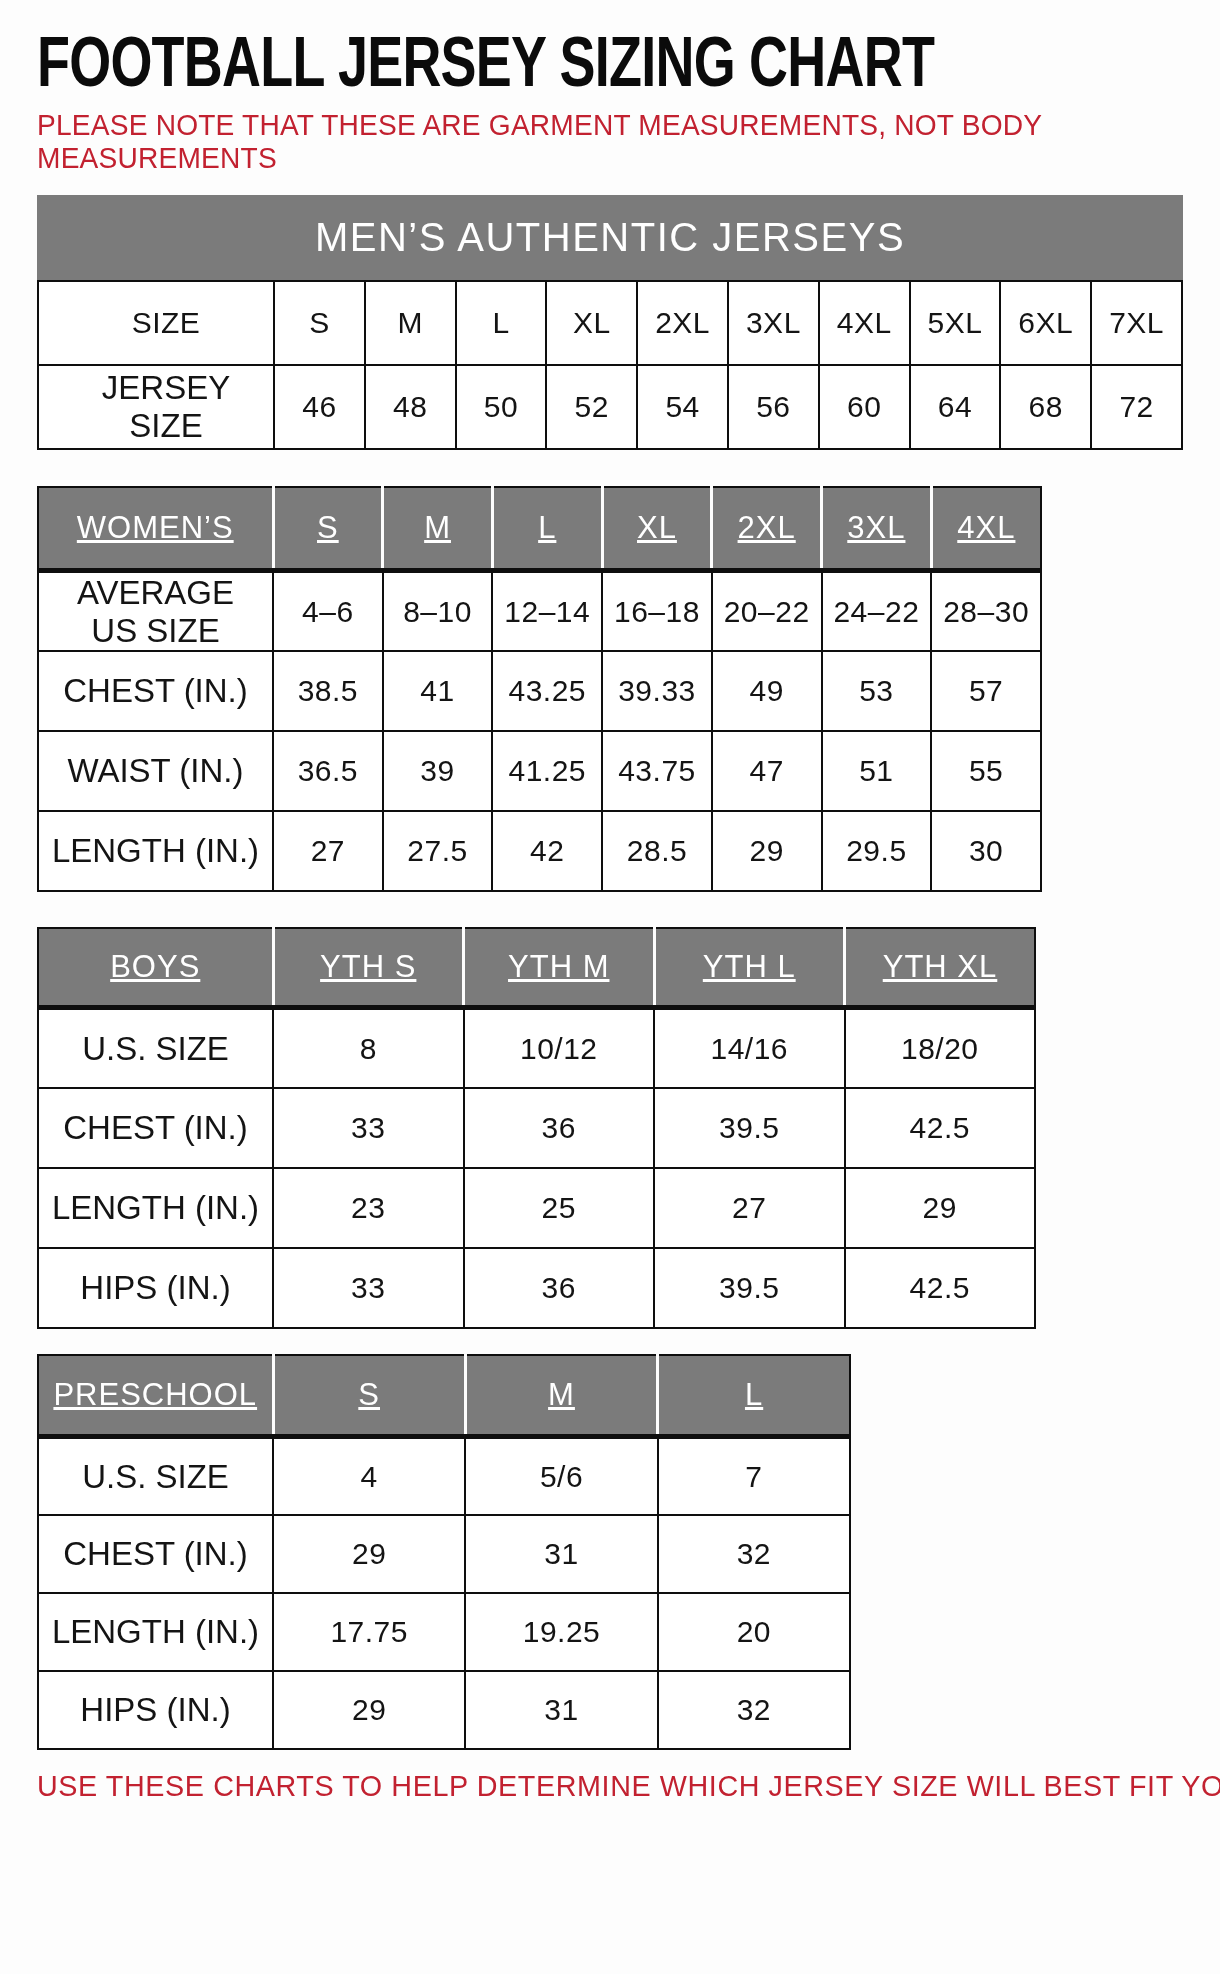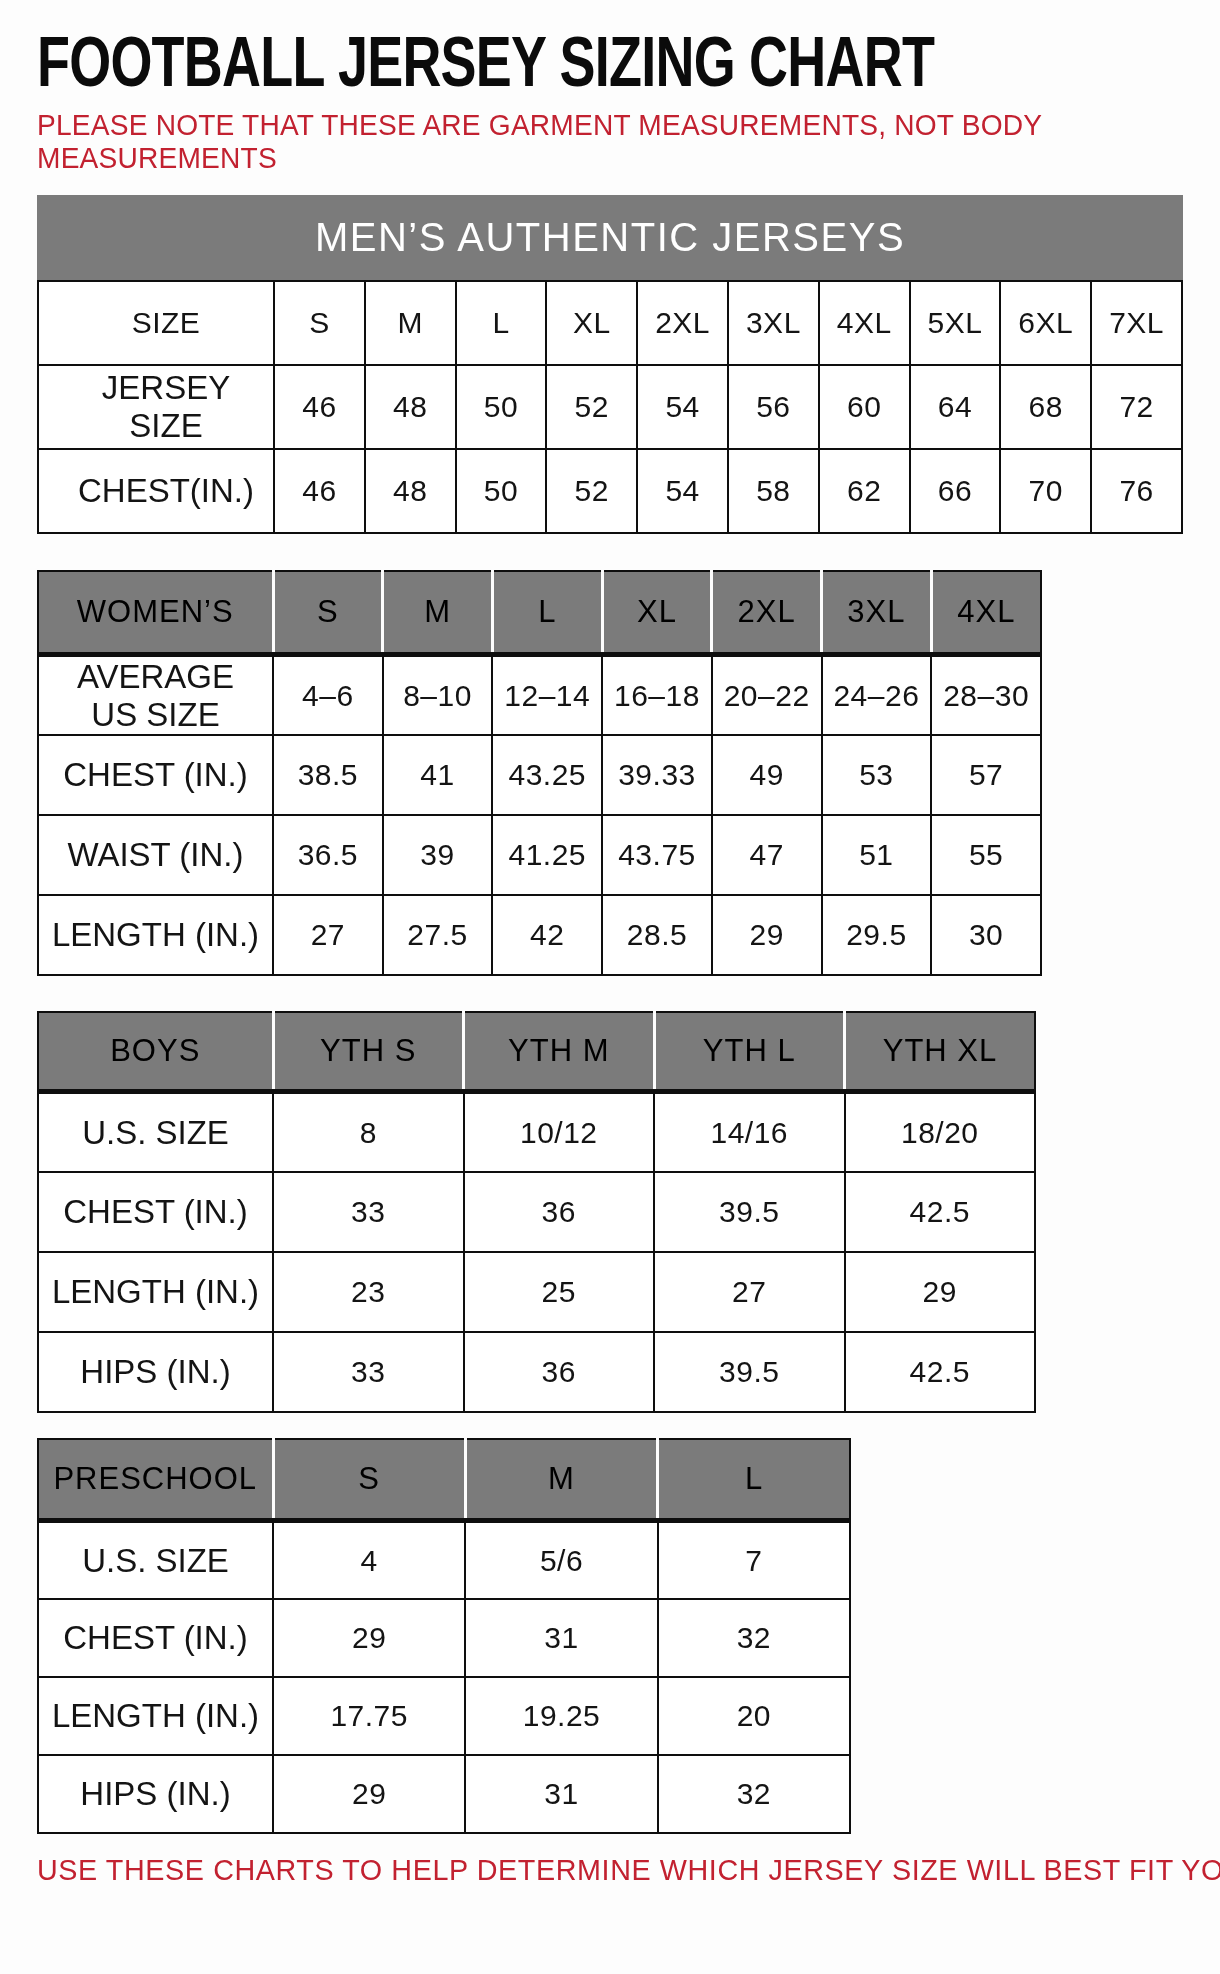--- a/index.html
+++ b/index.html
@@ -49,23 +49,23 @@
   .t-boys{ width:999px; margin-top:35px;padding-left:37px; }
   .t-boys tr{ height:80px; }
   .t-boys tr > :first-child{ width:235px; }
 
   .t-preschool{ width:814px; margin-top:25px; }
   .t-preschool tr{ height:78px; }
   .t-preschool thead tr{ height:82px; }
   .t-preschool tr > :first-child{ width:235px; }
 
   .gray-head thead th{
-    background:#7b7b7b; color:#000000; font-size:31px; letter-spacing:1px;
+    background:#7b7b7b; color:#ffffff; font-size:31px; letter-spacing:1px;
     border-left:3px solid #fdfdfd; border-right:3px solid #fdfdfd;
-    border-top:2px solid #0e0e0e; border-bottom:5px solid #0e0e0e;
+    border-top:2px solid #0e0e0e; border-bottom:5px solid #0e0e0e;text-decoration:underline;
   }
   .gray-head thead th:first-child{ border-left:2px solid #0e0e0e; }
   .gray-head thead th:last-child{ border-right:2px solid #0e0e0e; }
 
   .footer{
     margin-top:20px; color:#c22130; font-size:29px; letter-spacing:0.6px;
     white-space:nowrap; transform:scaleX(0.99); transform-origin:left top;
   }
 </style>
 </head>
@@ -103,33 +103,20 @@
             <td>48</td>
             <td>50</td>
             <td>52</td>
             <td>54</td>
             <td>56</td>
             <td>60</td>
             <td>64</td>
             <td>68</td>
             <td>72</td>
           </tr>
-          <tr>
-            <th>CHEST(IN.)</th>
-            <td>46</td>
-            <td>48</td>
-            <td>50</td>
-            <td>52</td>
-            <td>54</td>
-            <td>58</td>
-            <td>62</td>
-            <td>66</td>
-            <td>70</td>
-            <td>76</td>
-          </tr>
         </tbody>
       </table>
   </section>
 
   <table class="size-table gray-head t-womens">
       <thead>
         <tr>
           <th>WOMEN’S</th>
           <th>S</th>
           <th>M</th>
@@ -142,21 +129,21 @@
       </thead>
       <tbody>
         <tr>
           <th>AVERAGE
 US SIZE</th>
           <td>4–6</td>
           <td>8–10</td>
           <td>12–14</td>
           <td>16–18</td>
           <td>20–22</td>
-          <td>24–26</td>
+          <td>24–22</td>
           <td>28–30</td>
         </tr>
         <tr>
           <th>CHEST (IN.)</th>
           <td>38.5</td>
           <td>41</td>
           <td>43.25</td>
           <td>39.33</td>
           <td>49</td>
           <td>53</td>

